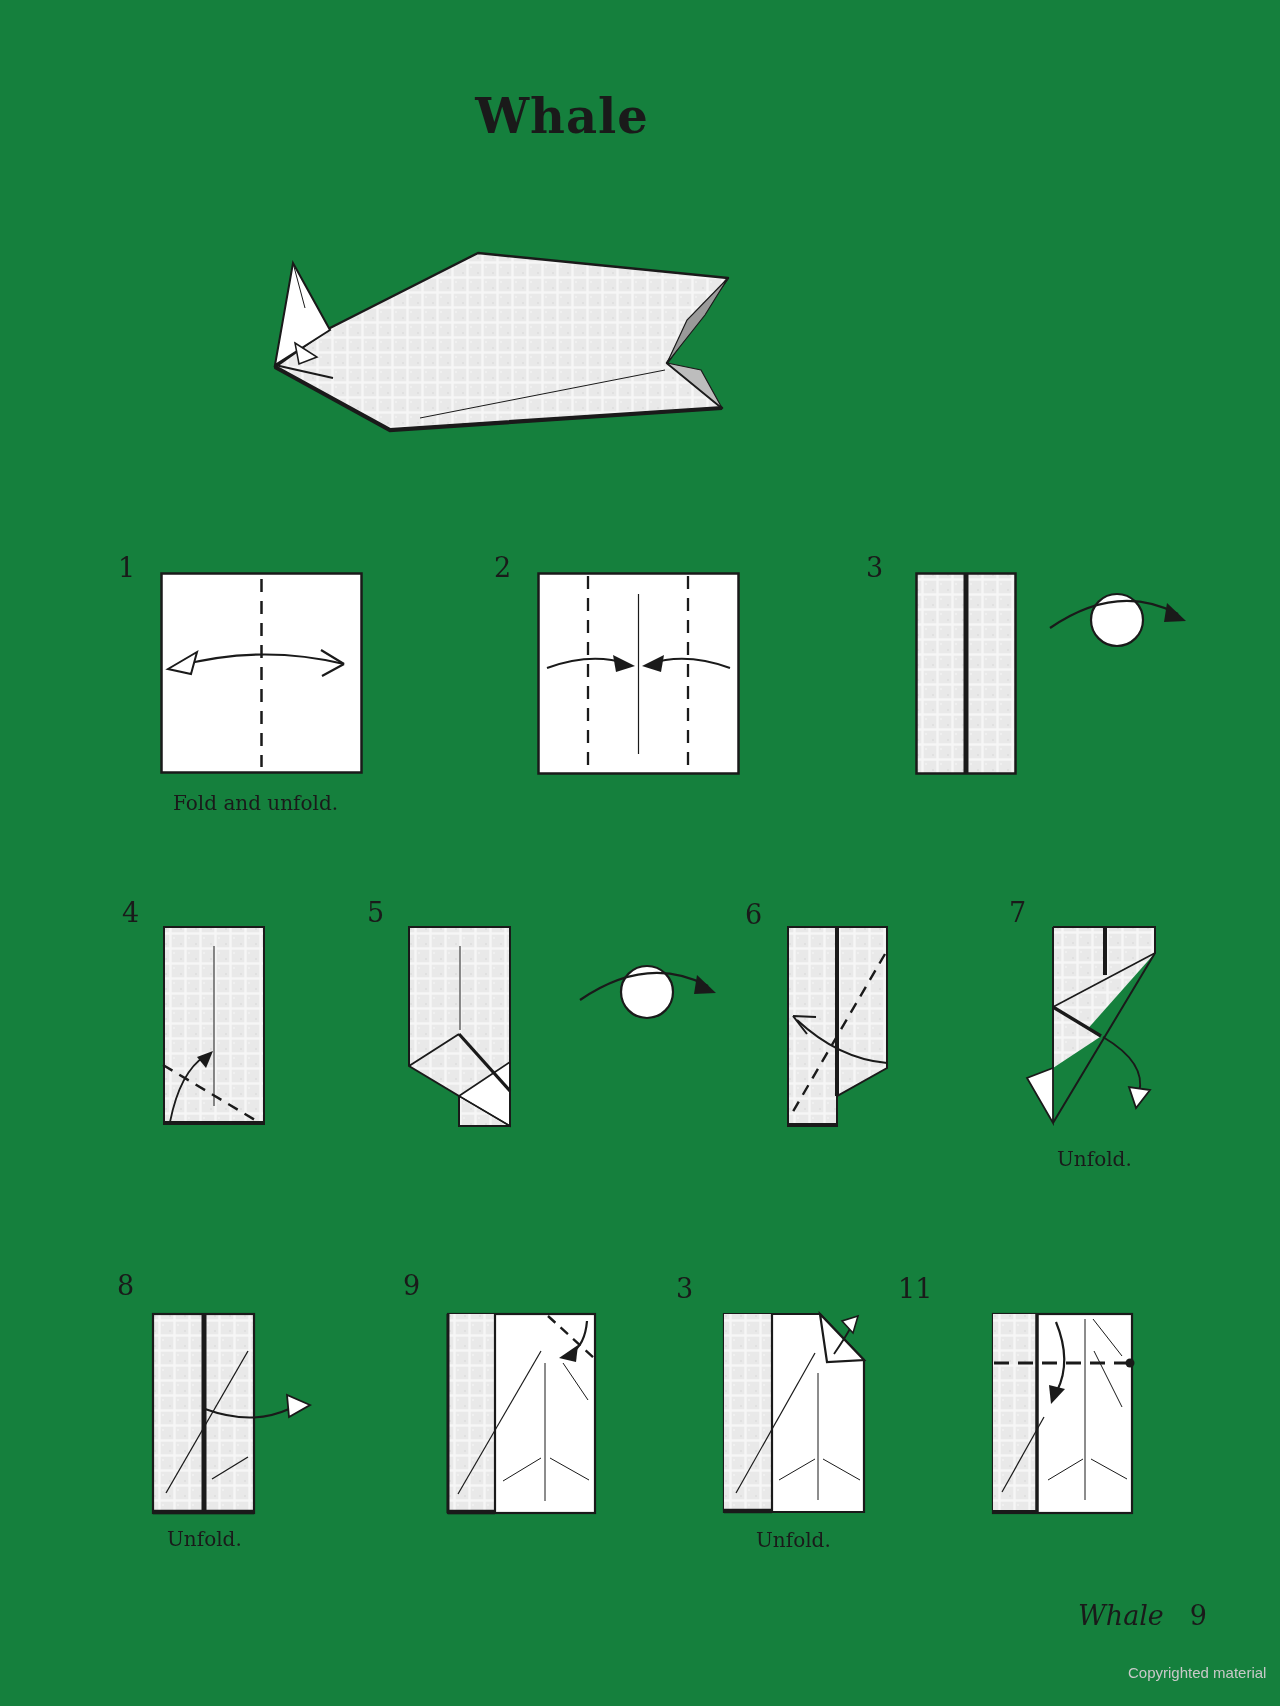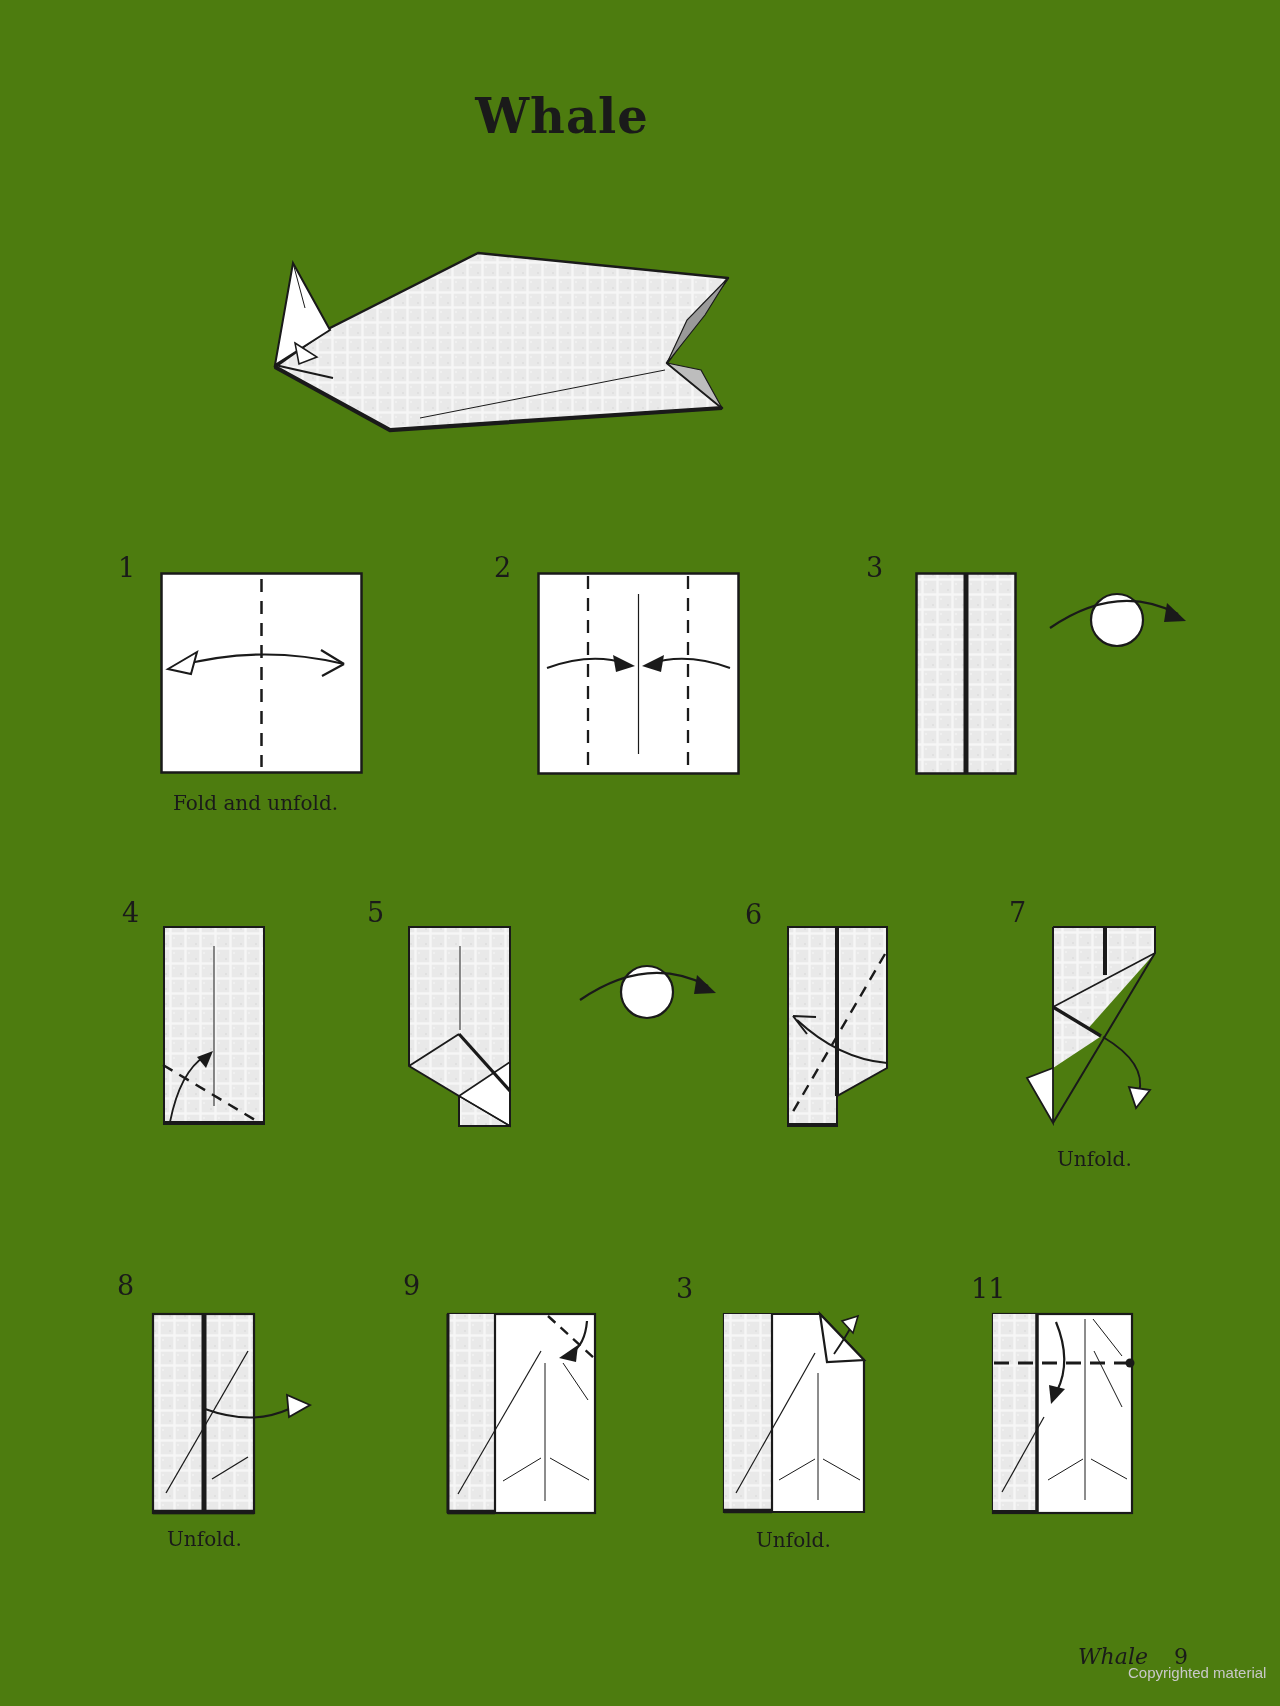--- a/index.html
+++ b/index.html
@@ -1,22 +1,22 @@
 <!DOCTYPE html>
 <html><head>
 <meta charset="utf-8">
 <style>
   html,body{margin:0;padding:0;background:#fff;}
-  .page{position:relative;width:1280px;height:1706px;background:#4d7c0f;overflow:hidden;
+  .page{position:relative;width:1280px;height:1706px;background:#15803d;overflow:hidden;
         font-family:"DejaVu Serif","Liberation Serif",serif;color:#1a1a1a;}
   .title{position:absolute;left:0;top:88px;width:1124px;text-align:center;
          font-size:48px;font-weight:bold;letter-spacing:1px;}
   .stepnum{position:absolute;font-size:27px;}
   .caption{position:absolute;font-size:20px;line-height:1.32;}
-  .footer{position:absolute;left:1078px;top:1600px;font-size:22px;margin-top:44px;}
+  .footer{position:absolute;left:1078px;top:1600px;font-size:27px;}
   .footer .model{font-style:italic;}
   .footer .pgnum{margin-left:26px;font-style:normal;}
   .watermark{position:absolute;left:1128px;top:1664px;font-size:15px;color:#c9c9c9;
              font-family:Liberation Sans, sans-serif;}
   svg{position:absolute;overflow:visible;}
   .ln{stroke:#1a1a1a;fill:none;}
 </style>
 </head>
 <body>
 
@@ -183,21 +183,21 @@
     <path class="ln" d="M13,180 L92,40" stroke-width="1.2"></path>
     <path class="ln" d="M95,60 V187" stroke-width="1"></path>
     <path class="ln" d="M56,167 L92,146 M100,146 L137,167" stroke-width="1"></path>
     <g>
       <path class="ln" d="M111,41 Q124,22 129,12" stroke-width="1.8"></path>
       <polygon points="135,3 119,8 130,20" fill="#ffffff" stroke="#1a1a1a" stroke-width="1.6"></polygon>
     </g>
   </svg>
   <div class="caption" style="left:756px;top:1527px">Unfold.</div>
 
-  <div class="stepnum" style="left:971px;top:1273px">11</div>
+  <div class="stepnum" style="left:898px;top:1273px">11</div>
   <svg style="left:992px;top:1313px" width="145" height="201" viewBox="0 0 145 201">
     <rect x="1" y="1" width="139" height="199" fill="#ffffff" stroke="#1a1a1a" stroke-width="2.2"></rect>
     <rect x="1" y="1" width="44" height="199" fill="url(#ptex)"></rect>
     <path class="ln" d="M45,1 V200" stroke-width="3.5"></path>
     <path class="ln" d="M1,199 H45" stroke-width="4"></path>
     <path class="ln" d="M93,6 V187" stroke-width="1"></path>
     <path class="ln" d="M101,6 L130,43" stroke-width="1"></path>
     <path class="ln" d="M102,38 L130,94" stroke-width="1"></path>
     <path class="ln" d="M10,179 L52,104" stroke-width="1.2"></path>
     <path class="ln" d="M56,167 L91,146 M99,146 L135,166" stroke-width="1"></path>

